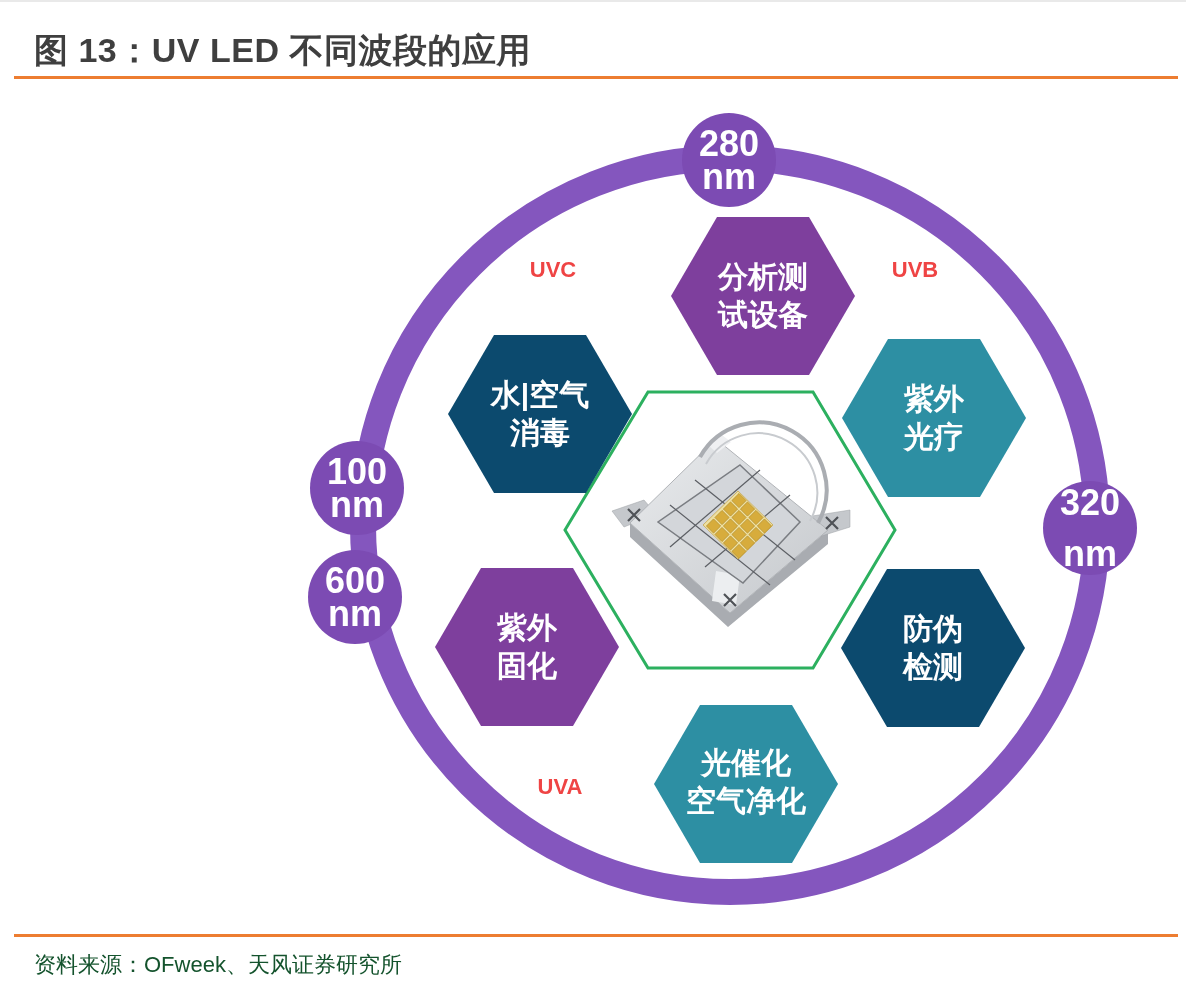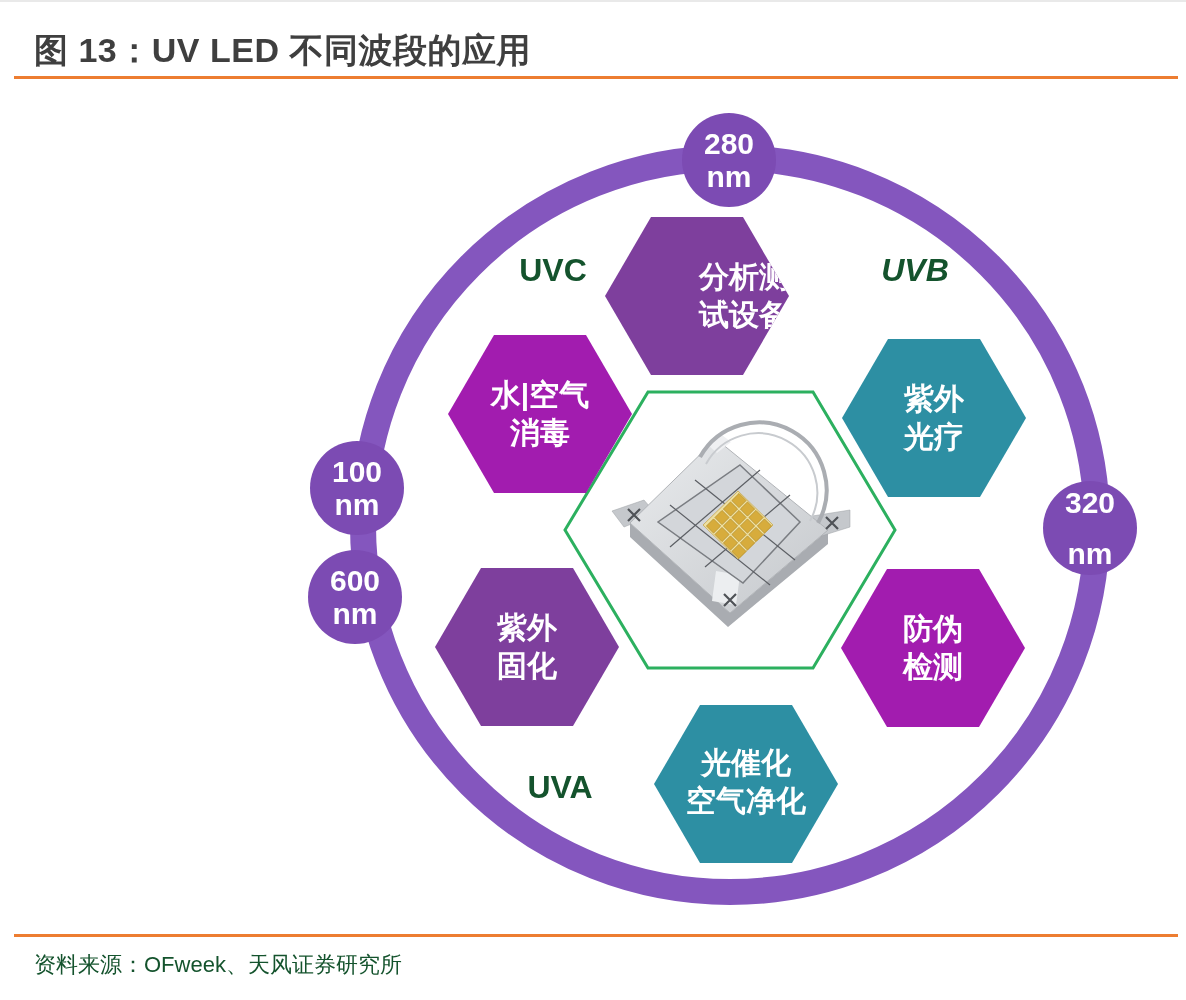--- a/index.html
+++ b/index.html
@@ -20,48 +20,48 @@
   .ring{
     left:350px;top:145px;width:708px;height:708px;
     border:26px solid #8456BE;border-radius:50%;
     box-sizing:content-box;
   }
 
   
   .wl-circle{
     width:94px;height:94px;border-radius:50%;background:#7C4BB3;
     display:flex;flex-direction:column;align-items:center;justify-content:center;
-    color:#ffffff;font-weight:bold;font-size:30px;line-height:33px;text-align:center;
+    color:#ffffff;font-weight:bold;font-size:36px;line-height:33px;text-align:center;
   }
   .wl-280{left:682px;top:113px;}
   .wl-100{left:310px;top:441px;}
   .wl-400{left:308px;top:550px;}
   .wl-320{left:1043px;top:481px;gap:18px;}
 
   
   .band-label{
     transform:translate(-50%,-50%);
-    font-size:32px;font-weight:bold;color:#14532d;white-space:nowrap;
+    font-size:22px;font-weight:bold;color:#ef4444;white-space:nowrap;
   }
   .band-uvc{left:553px;top:270px;}
-  .band-uvb{left:915px;top:270px;font-style:italic;}
+  .band-uvb{left:915px;top:270px;}
   .band-uva{left:552px;top:787px;margin-left:8px;}
 
   
   .hex{
     width:184px;height:158px;
     clip-path:polygon(0% 50%,25% 0%,75% 0%,100% 50%,75% 100%,25% 100%);
     display:flex;flex-direction:column;align-items:center;justify-content:center;
     color:#ffffff;font-weight:bold;font-size:30px;line-height:38px;text-align:center;
     white-space:nowrap;
   }
   .hex.purple{background:#7E3F9D;}
-  .hex.green{background:#a21caf;text-align:right;}
+  .hex.green{background:#0c4a6e;text-align:right;}
   .hex.teal{background:#2D8FA3;}
-  .hex-analysis{left:605px;top:217px;align-items:flex-end;}
+  .hex-analysis{left:671px;top:217px;}
   .hex-water{left:448px;top:335px;}
   .hex-photother{left:842px;top:339px;}
   .hex-curing{left:435px;top:568px;}
   .hex-anticounterfeit{left:841px;top:569px;}
   .hex-photocat{left:654px;top:705px;font-family:Liberation Mono, monospace;}
 
   .center-svg{left:560px;top:388px;}
 </style>
 </head>
 <body>

